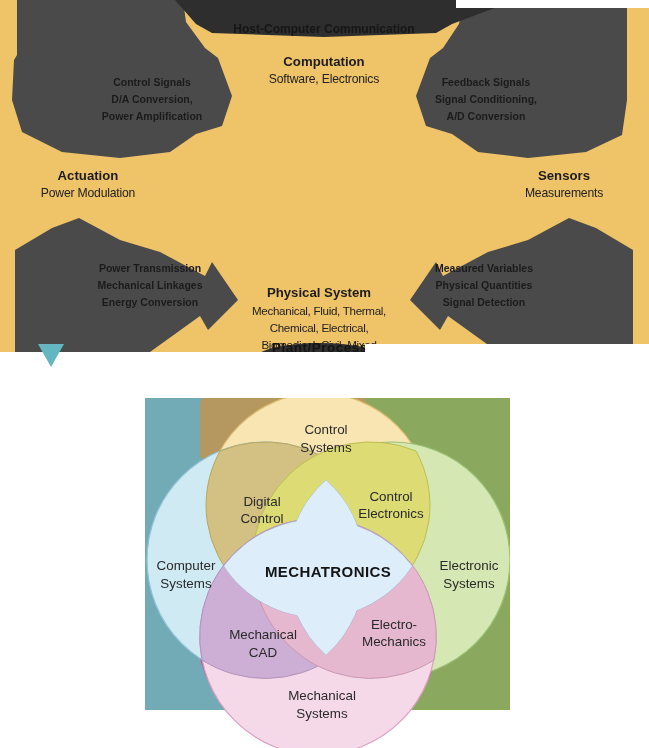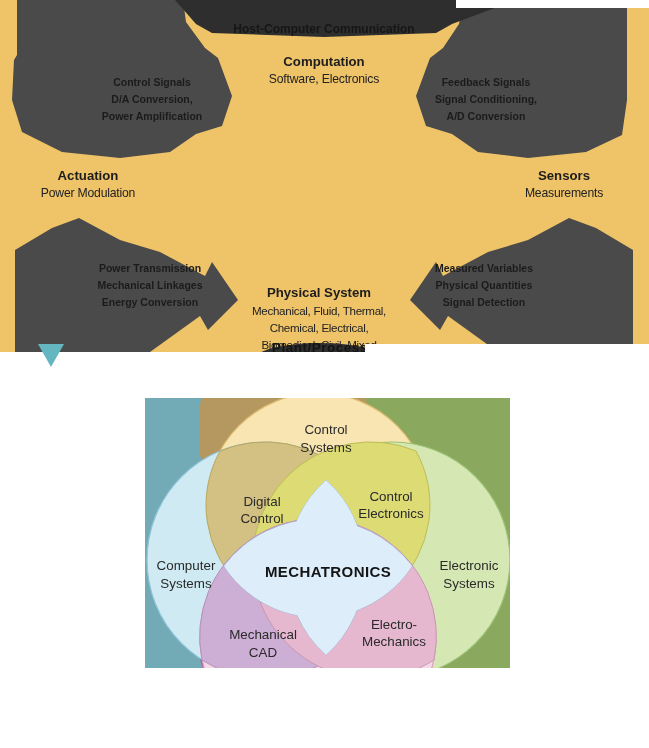--- a/index.html
+++ b/index.html
@@ -1,16 +1,16 @@
 <!DOCTYPE html>
 <html><head>
 <meta charset="utf-8">
 <style>
   html,body { margin:0; padding:0; background:#ffffff; }
-  #stage { position:relative; width:649px; height:668px; background:#ffffff; overflow:hidden;
+  #stage { position:relative; width:649px; height:748px; background:#ffffff; overflow:hidden;
            font-family:"Liberation Sans", sans-serif; }
   svg { position:absolute; display:block; }
   #top-figure { left:0; top:0; }
   #venn-figure { left:145px; top:398px; }
   text { text-anchor:middle; }
   .fig-title   { font-family:"Liberation Sans",sans-serif; font-weight:bold; font-size:13.2px; fill:#1d1d1d; }
   .fig-sub     { font-family:"Liberation Sans",sans-serif; font-size:12.2px; fill:#222222; letter-spacing:-0.2px; }
   .fig-small   { font-family:"Liberation Sans",sans-serif; font-size:11.6px; fill:#222222; letter-spacing:-0.3px; }
   .fig-arrowtext { font-family:"Liberation Sans",sans-serif; font-weight:bold; font-size:10.5px; fill:#1b1b1b; }
   .fig-toplabel  { font-family:"Liberation Sans",sans-serif; font-weight:bold; font-size:12px; fill:#161616; }

